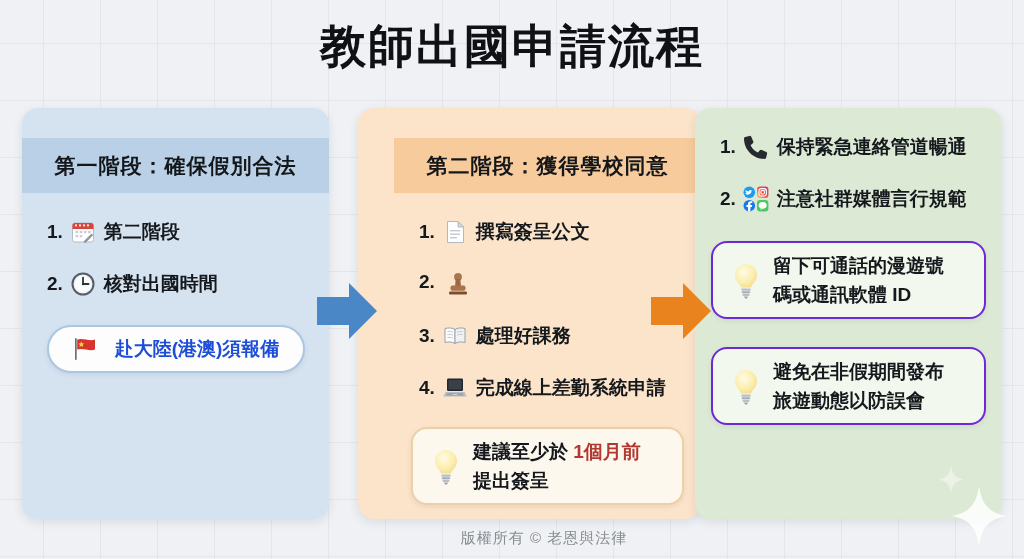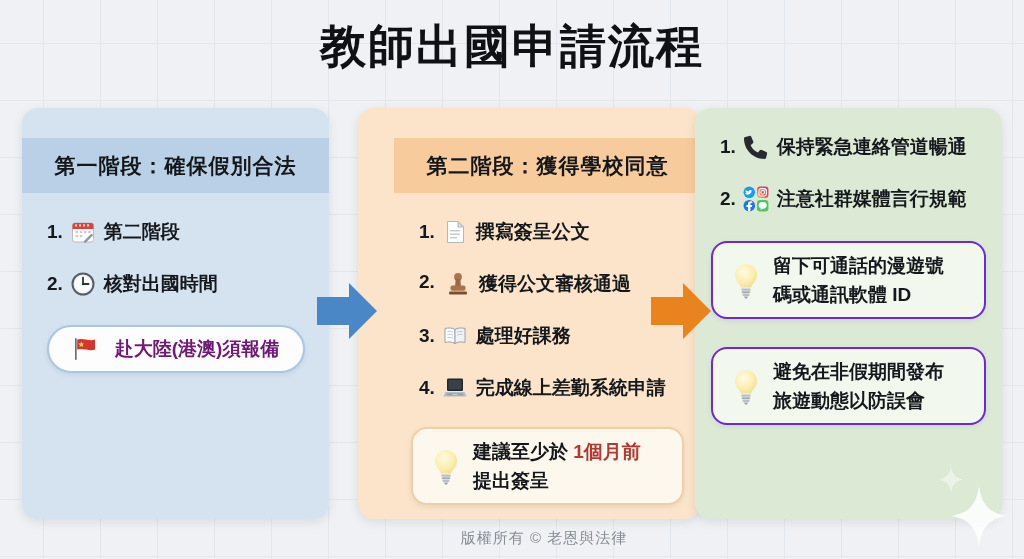--- a/index.html
+++ b/index.html
@@ -40,21 +40,21 @@
     display:flex;align-items:center;height:30px;margin-bottom:22px;
     font-size:19px;font-weight:700;color:#15181c;white-space:nowrap;
   }
   .items .num{margin-right:7px;}
   .icn{display:inline-flex;width:26px;height:26px;flex-shrink:0;margin-right:8px;}
   .icn svg{width:100%;height:100%;}
   .note-pill{
     margin:26px auto 0;width:258px;height:48px;box-sizing:border-box;
     display:flex;align-items:center;justify-content:center;gap:9px;
     background:#fdfdfd;border:2px solid #a9c6e2;border-radius:24px;
-    font-size:19px;font-weight:700;color:#701a75;
+    font-size:19px;font-weight:700;color:#1d4ed8;
     box-shadow:0 2px 5px rgba(70,80,100,.10);
   }
   .tip{
     display:flex;align-items:center;gap:12px;box-sizing:border-box;
     padding:8px 12px 8px 18px;border-radius:16px;
     font-size:19px;font-weight:700;color:#15181c;line-height:29px;
     box-shadow:0 2px 5px rgba(70,80,100,.10);
   }
   .panel-2 .tip{margin:24px 17px 0;background:#fdf8ed;border:2px solid #edcfa8;min-height:73px;}
   .panel-3 .tip{background:#f3f8ee;border:2px solid #6d28d9;min-height:72px;}
@@ -167,21 +167,20 @@
             <span>2.</span>
           </span>
         <span class="icn">
           <svg viewBox="0 0 26 26">
             <circle cx="13" cy="6" r="3.9" fill="#ab7350"></circle>
             <path d="M10.7 8 h4.6 l.6 7 h-5.8 z" fill="#9c6544"></path>
             <rect x="5.5" y="14.6" width="15" height="5.2" rx="2" fill="#a9714c"></rect>
             <rect x="4" y="20.6" width="18" height="3" rx="1.3" fill="#7c4e31"></rect>
           </svg>
         </span>
-        <span>獲得公文審核通過</span>
       </li>
       <li>
         <span class="num">3.</span>
         <span class="icn">
           <svg viewBox="0 0 26 26">
             <path d="M13 6.5 C10.5 4.8 6.5 4.5 3 5.5 V19.5 C6.5 18.5 10.5 18.8 13 20.5 Z" fill="#fdfdfd" stroke="#9aa1a8"></path>
             <path d="M13 6.5 C15.5 4.8 19.5 4.5 23 5.5 V19.5 C19.5 18.5 15.5 18.8 13 20.5 Z" fill="#f0f3f5" stroke="#9aa1a8"></path>
             <path d="M5.5 8.6 C7.5 8.2 9.6 8.4 11 9.2 M5.5 11.6 C7.5 11.2 9.6 11.4 11 12.2 M5.5 14.6 C7.5 14.2 9.6 14.4 11 15.2" stroke="#c3c9cf" fill="none" stroke-width="1"></path>
             <path d="M15 9.2 C16.4 8.4 18.5 8.2 20.5 8.6 M15 12.2 C16.4 11.4 18.5 11.2 20.5 11.6" stroke="#c3c9cf" fill="none" stroke-width="1"></path>
           </svg>

